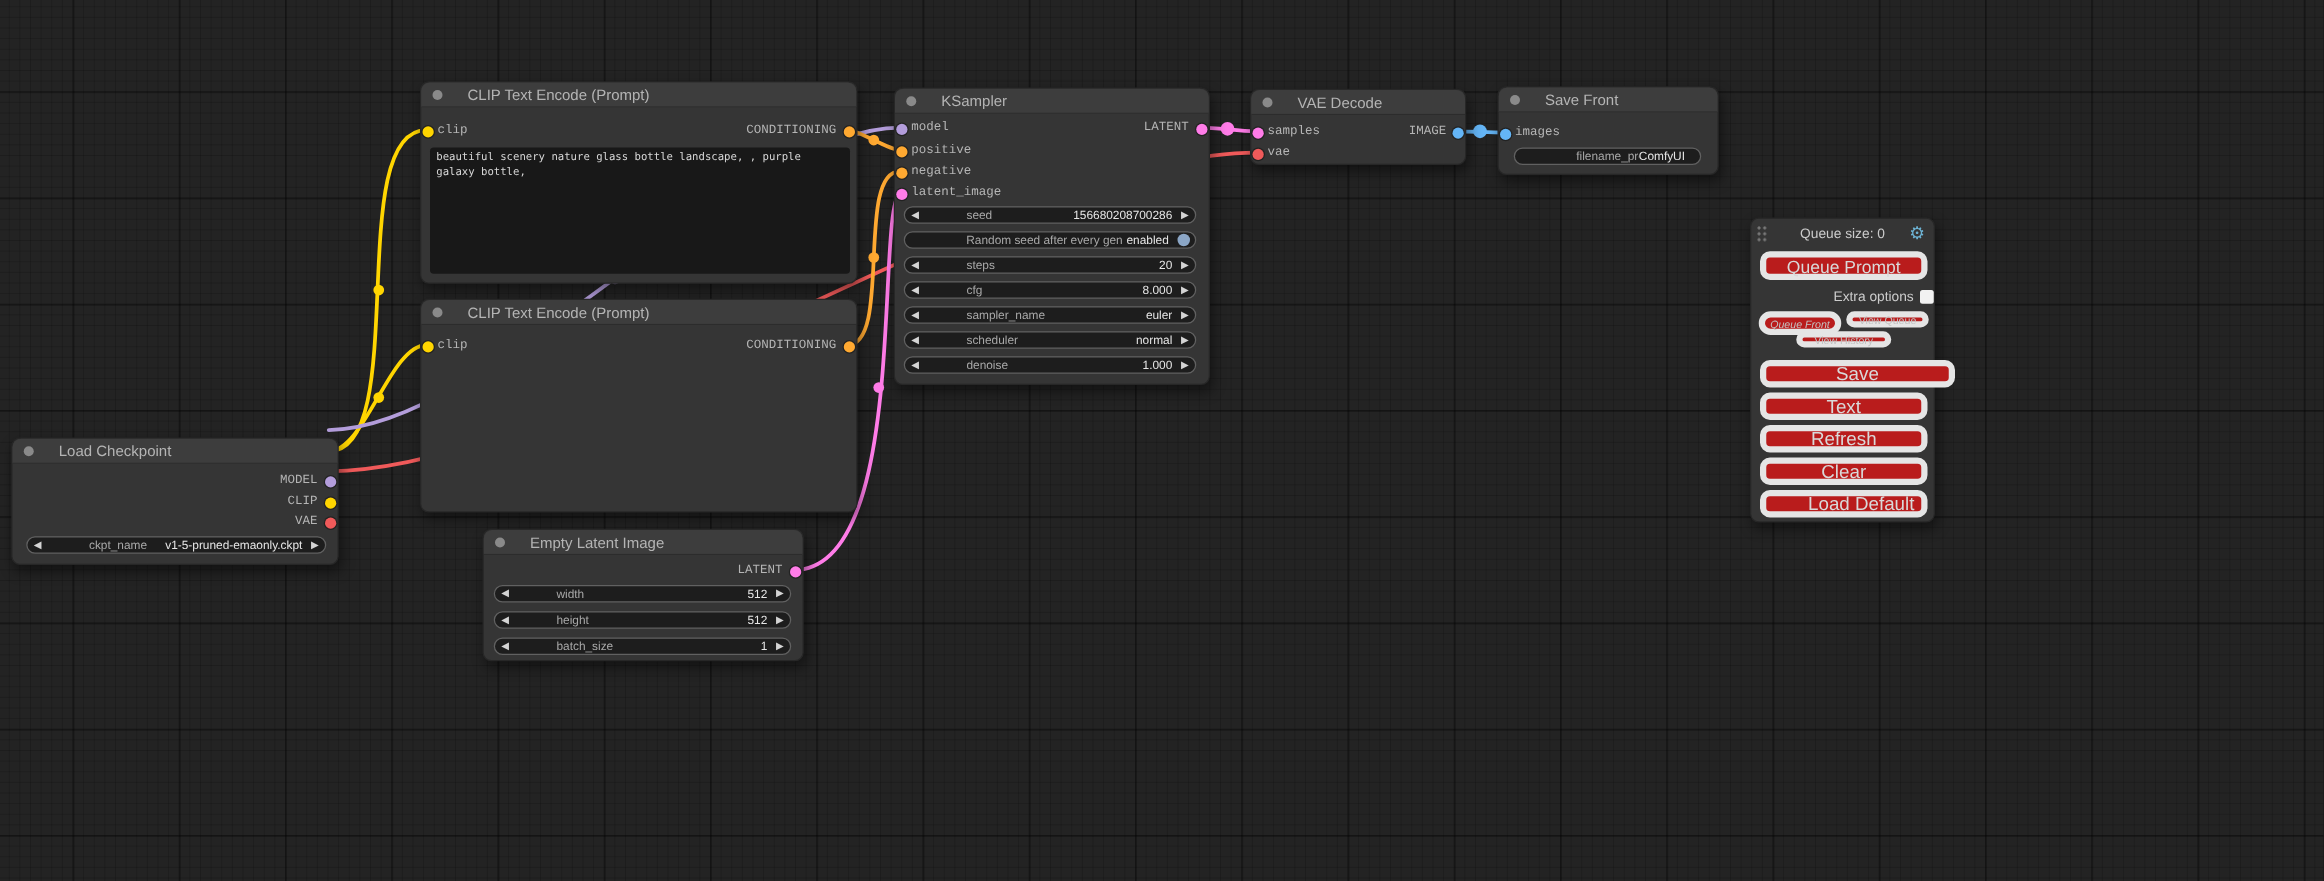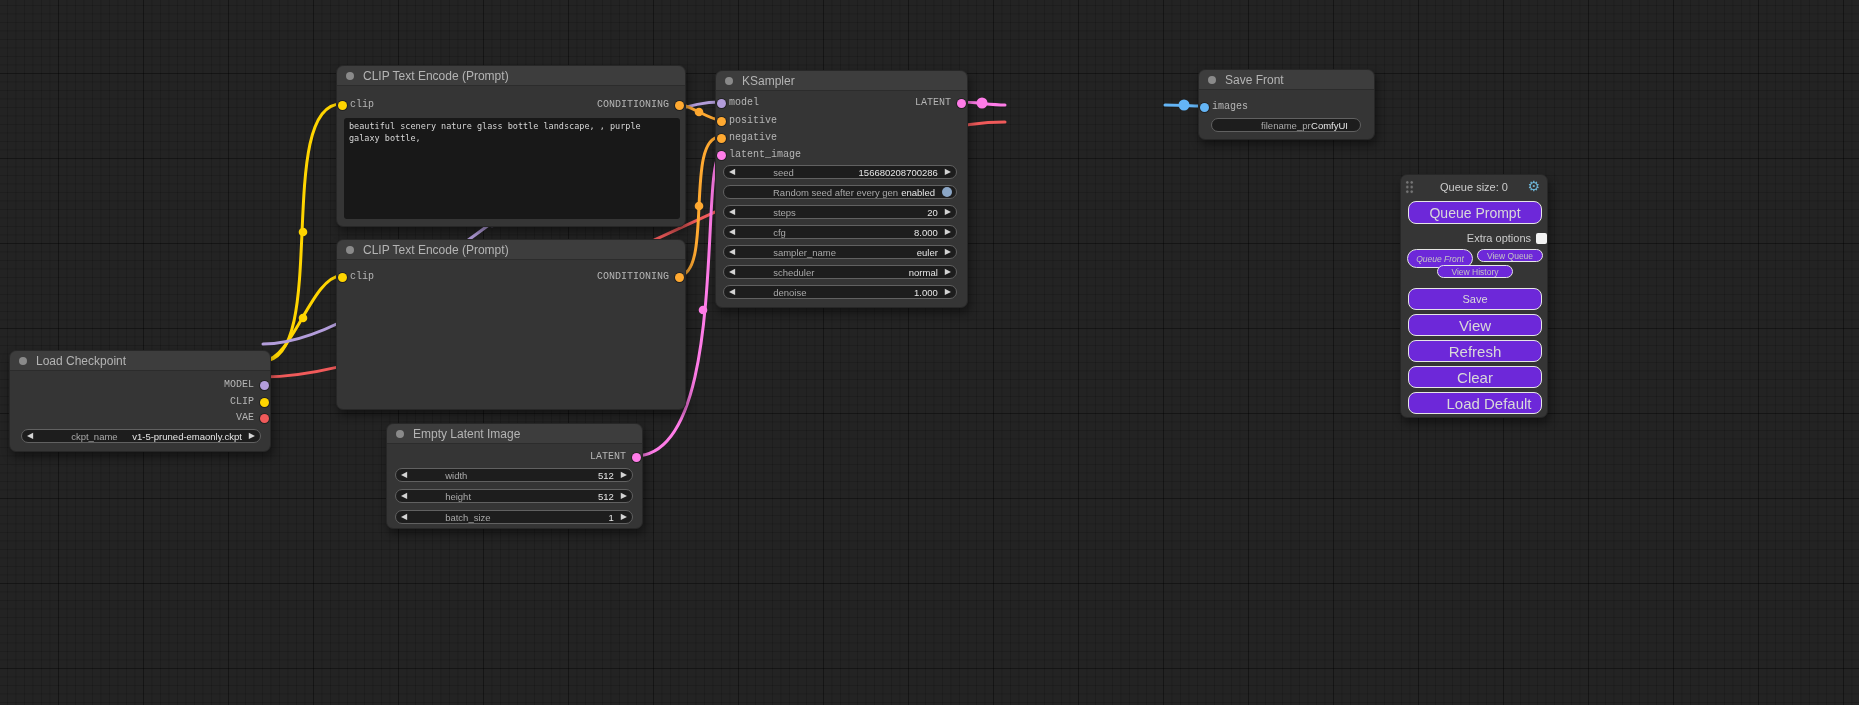--- a/index.html
+++ b/index.html
@@ -16,21 +16,21 @@
     background-position:-27px -12px;
   }
   #wires{position:absolute;left:0;top:0;z-index:1;}
   .node{
     position:absolute;z-index:2;background:#353535;border:1px solid #272727;
     border-radius:7px;box-shadow:2px 5px 10px rgba(0,0,0,.45);box-sizing:border-box;
   }
   .node-title{
     position:absolute;left:0;top:0;right:0;height:20px;background:#3d3d3d;
     border-radius:7px 7px 0 0;border-bottom:1px solid #2c2c2c;
-    color:#b4b4b4;font-size:12px;line-height:20px;padding-left:26px;box-sizing:border-box;
+    color:#b4b4b4;font-size:12px;line-height:20px;padding-left:37px;box-sizing:border-box;
     white-space:nowrap;overflow:hidden;
   }
   .tdot{position:absolute;left:9px;top:6px;width:8px;height:8px;border-radius:50%;background:#8a8a8a;}
   .plabel{position:absolute;font-size:10px;color:#b5b5b5;height:14px;line-height:14px;white-space:nowrap;font-family:Liberation Mono, monospace;}
   .plabel.out{text-align:right;}
   .pdot{position:absolute;width:9px;height:9px;border-radius:50%;box-shadow:0 0 0 1px rgba(0,0,0,.35);}
   .widget{
     position:absolute;height:14px;background:#1d1d1d;border:1px solid #616161;border-radius:8px;
     display:flex;align-items:center;box-sizing:border-box;font-size:9.5px;color:#a9a9a9;
     padding:0 5px;white-space:nowrap;
@@ -45,21 +45,21 @@
     font-family:"DejaVu Sans Mono",monospace;font-size:8.5px;line-height:1.4;
     padding:3px 5px;box-sizing:border-box;resize:none;overflow:hidden;outline:none;
   }
   
   #queue-panel{
     position:absolute;z-index:3;left:1400px;top:174px;width:148px;height:244px;
     background:#353535;border:1px solid #272727;border-radius:7px;
     box-shadow:2px 5px 10px rgba(0,0,0,.45);box-sizing:border-box;
   }
   .qbtn{
-    position:absolute;background:#6d28d9;border:1px solid #e5e5e5;border-radius:8px;
+    position:absolute;background:#b91c1c;border:5px solid #e5e5e5;border-radius:8px;
     color:#d9d9d9;display:flex;align-items:center;justify-content:center;
     box-sizing:border-box;cursor:pointer;
   }
   .qbtn.small{border-radius:999px;font-size:8.5px;color:#c3c3c3;}
   #queue-size{position:absolute;left:0;right:0;top:6px;text-align:center;font-size:11px;color:#cccccc;}
   #gear{position:absolute;right:7px;top:3px;font-size:14px;color:#6db3d4;cursor:pointer;}
   #drag-handle{
     position:absolute;left:4px;top:5px;width:9px;height:14px;cursor:grab;
     background-image:radial-gradient(#787878 1px, transparent 1.4px);
     background-size:4.5px 4.7px;
@@ -201,40 +201,49 @@
       <span class="warr">▶</span>
     </div>
     <div class="widget" style="left:8px;top:86px;width:238px;">
       <span class="warr">◀</span>
       <span class="wlabel">batch_size</span>
       <span class="wval">1</span>
       <span class="warr">▶</span>
     </div>
   </div>
 
+  <div class="node" style="left:1000px;top:71px;width:173px;height:61px;">
+    <div class="node-title"><span class="tdot"></span><span>VAE Decode</span></div>
+    <div class="pdot" style="left: 0.5px; top: 29.5px; background: rgb(255, 124, 232);"></div>
+    <div class="plabel" style="left:13px;top:27px;">samples</div>
+    <div class="pdot" style="left: 0.5px; top: 46.5px; background: rgb(240, 90, 90);"></div>
+    <div class="plabel" style="left:13px;top:44px;">vae</div>
+    <div class="plabel out" style="right:15px;top:27px;">IMAGE</div>
+    <div class="pdot" style="left: 160.5px; top: 29.5px; background: rgb(100, 181, 246);"></div>
+  </div>
 
   <div class="node" style="left:1198px;top:69px;width:177px;height:71px;">
     <div class="node-title"><span class="tdot"></span><span>Save Front</span></div>
     <div class="pdot" style="left: 0.5px; top: 32.5px; background: rgb(100, 181, 246);"></div>
     <div class="plabel" style="left:13px;top:30px;">images</div>
     <div class="widget" style="left:12px;top:48px;width:150px;">
       <span class="wlabel noarr">filename_prefix</span>
       <span class="wval">ComfyUI</span>
     </div>
   </div>
 
   <div id="queue-panel">
     <div id="drag-handle"></div>
     <div id="queue-size">Queue size: 0</div>
     <div id="gear">⚙</div>
     <div class="qbtn" style="left:7px;top:26px;width:134px;height:23px;font-size:14px;">Queue Prompt</div>
     <div id="extra-options"><span>Extra options</span><span id="extra-checkbox"></span></div>
     <div class="qbtn small" style="left:6px;top:74px;width:66px;height:19px;font-style:italic;">Queue Front</div>
     <div class="qbtn small" style="left:76px;top:74px;width:66px;height:13px;">View Queue</div>
     <div class="qbtn small" style="left:36px;top:90px;width:76px;height:13px;">View History</div>
-    <div class="qbtn" style="left:7px;top:113px;width:134px;height:22px;font-size:11px;">Save</div>
-    <div class="qbtn" style="left:7px;top:139px;width:134px;height:22px;font-size:15px;">View</div>
+    <div class="qbtn" style="left:7px;top:113px;width:156px;height:22px;font-size:15px;">Save</div>
+    <div class="qbtn" style="left:7px;top:139px;width:134px;height:22px;font-size:15px;">Text</div>
     <div class="qbtn" style="left:7px;top:165px;width:134px;height:22px;font-size:15px;">Refresh</div>
     <div class="qbtn" style="left:7px;top:191px;width:134px;height:22px;font-size:15px;">Clear</div>
     <div class="qbtn" style="left:7px;top:217px;width:134px;height:22px;font-size:15px;padding-left:28px;">Load Default</div>
   </div>
 
 </div>
 
 </body></html>

